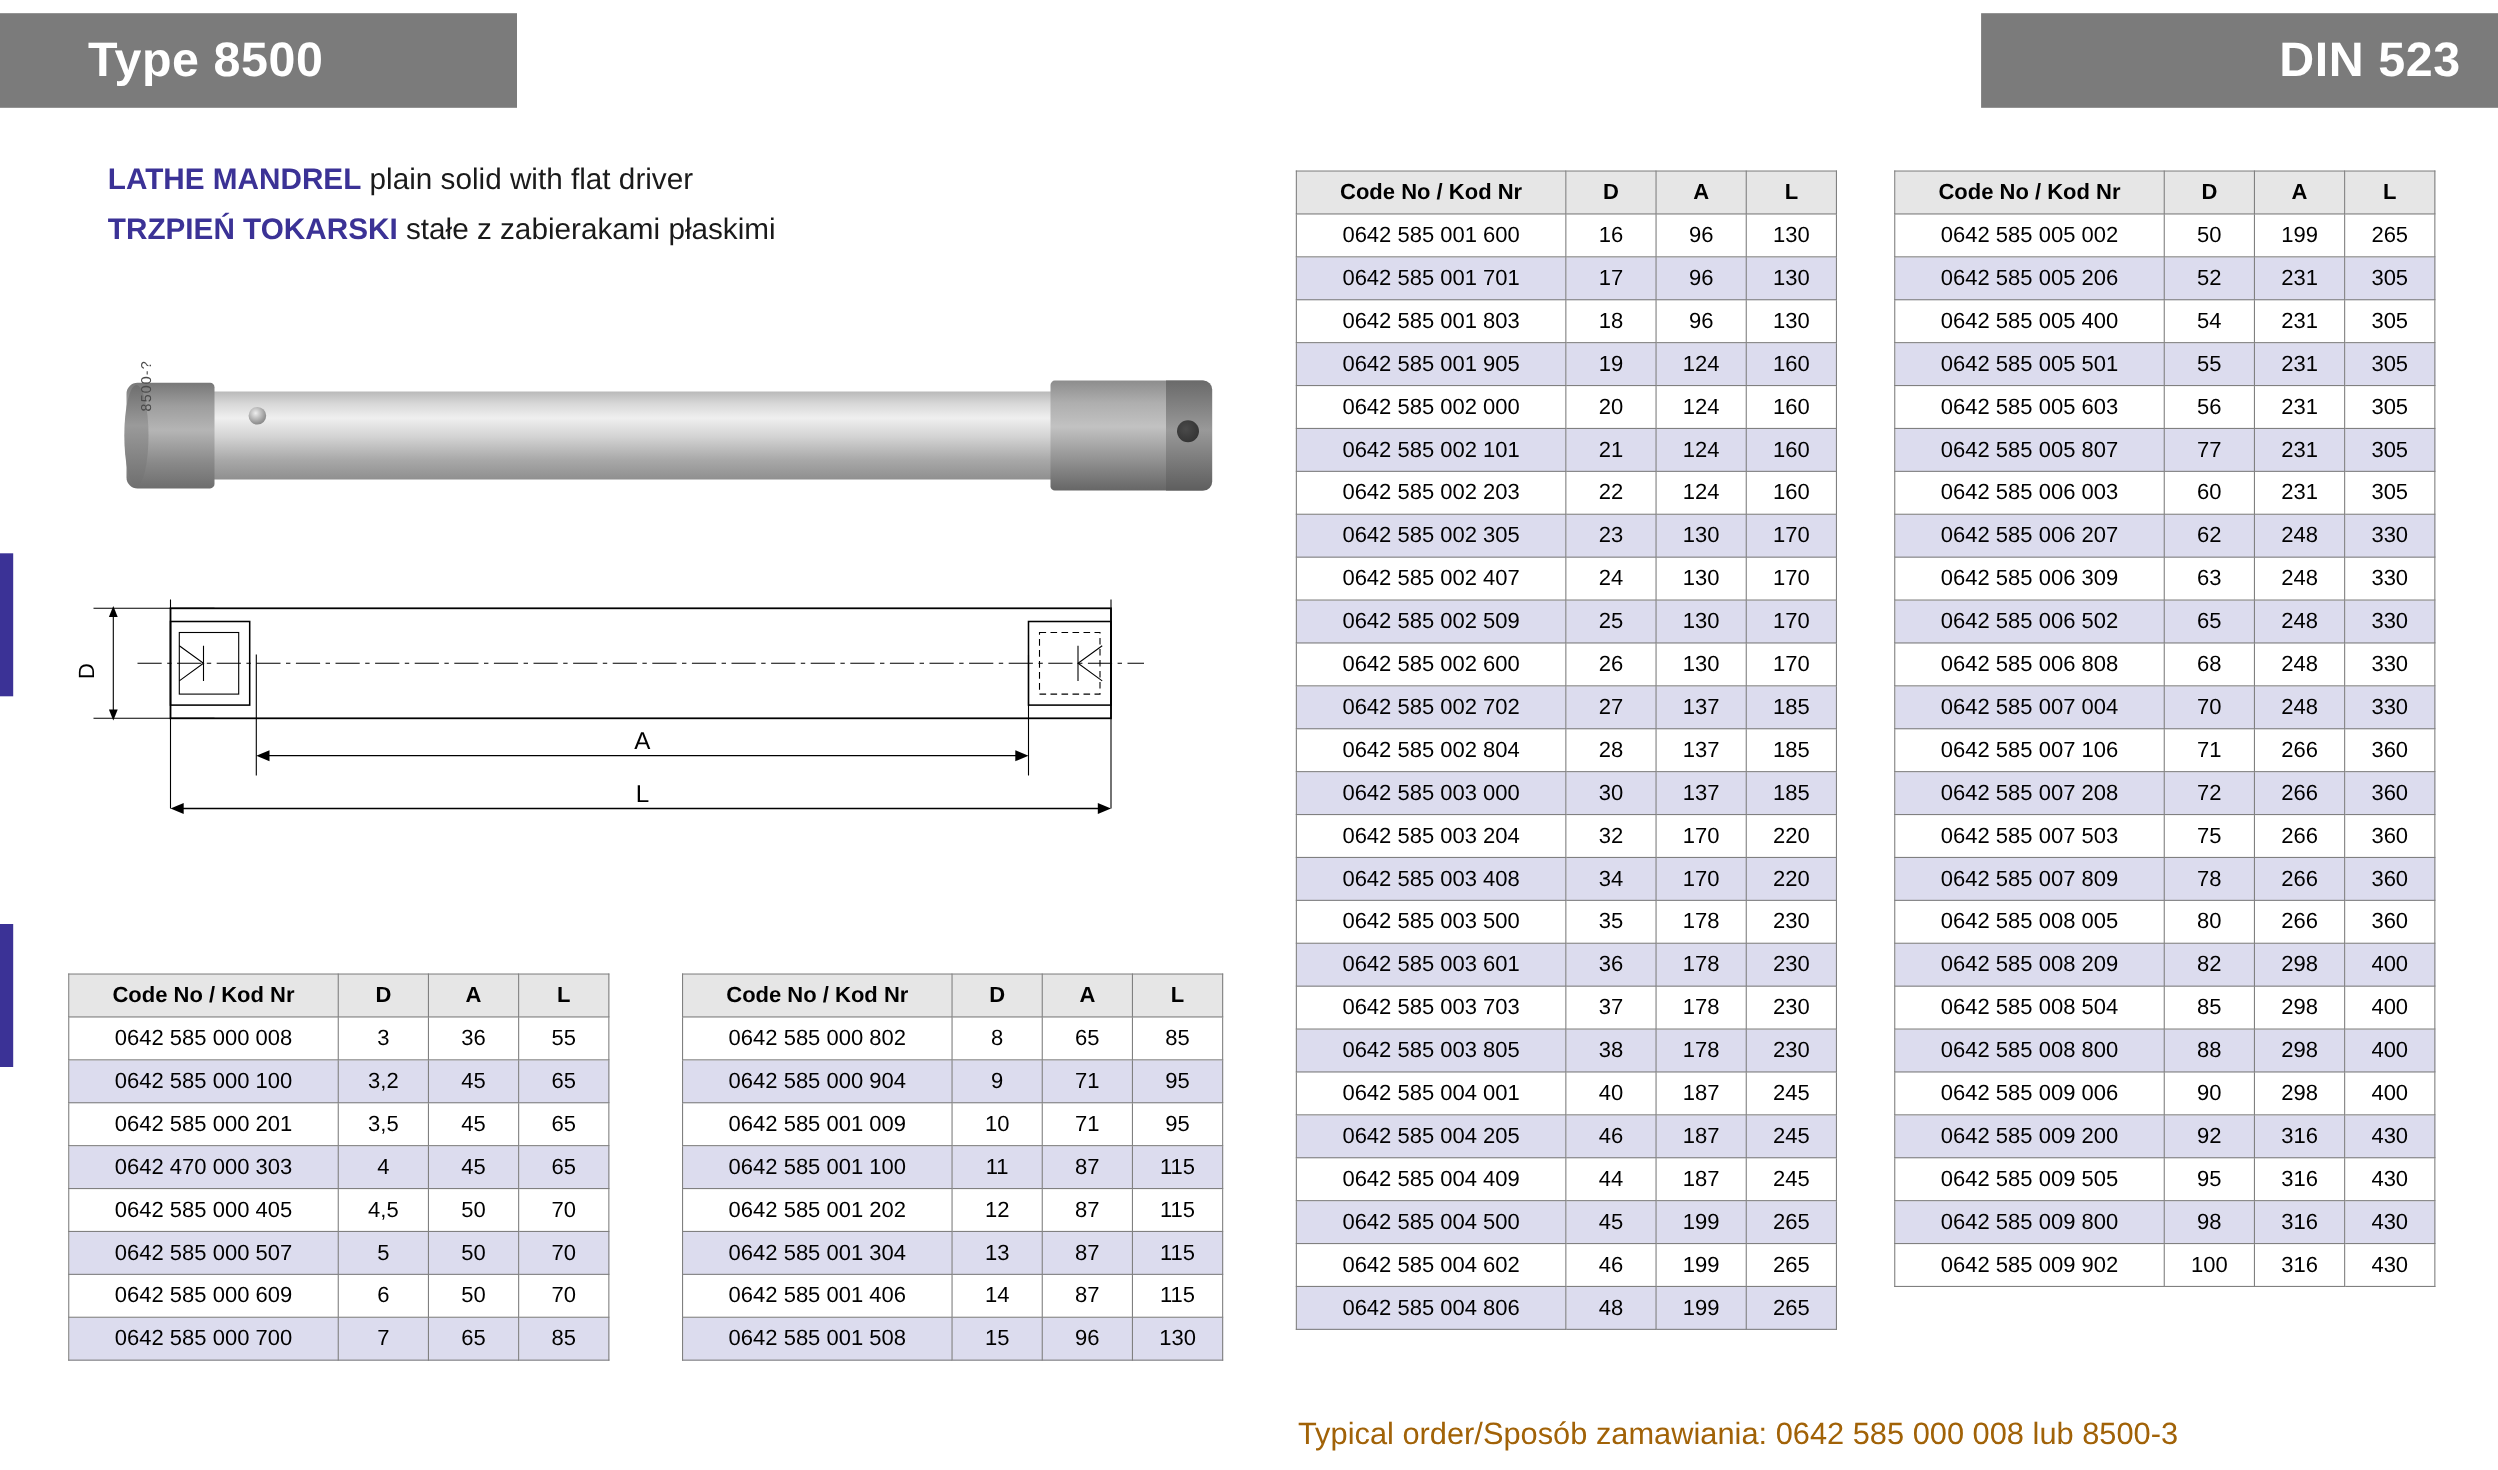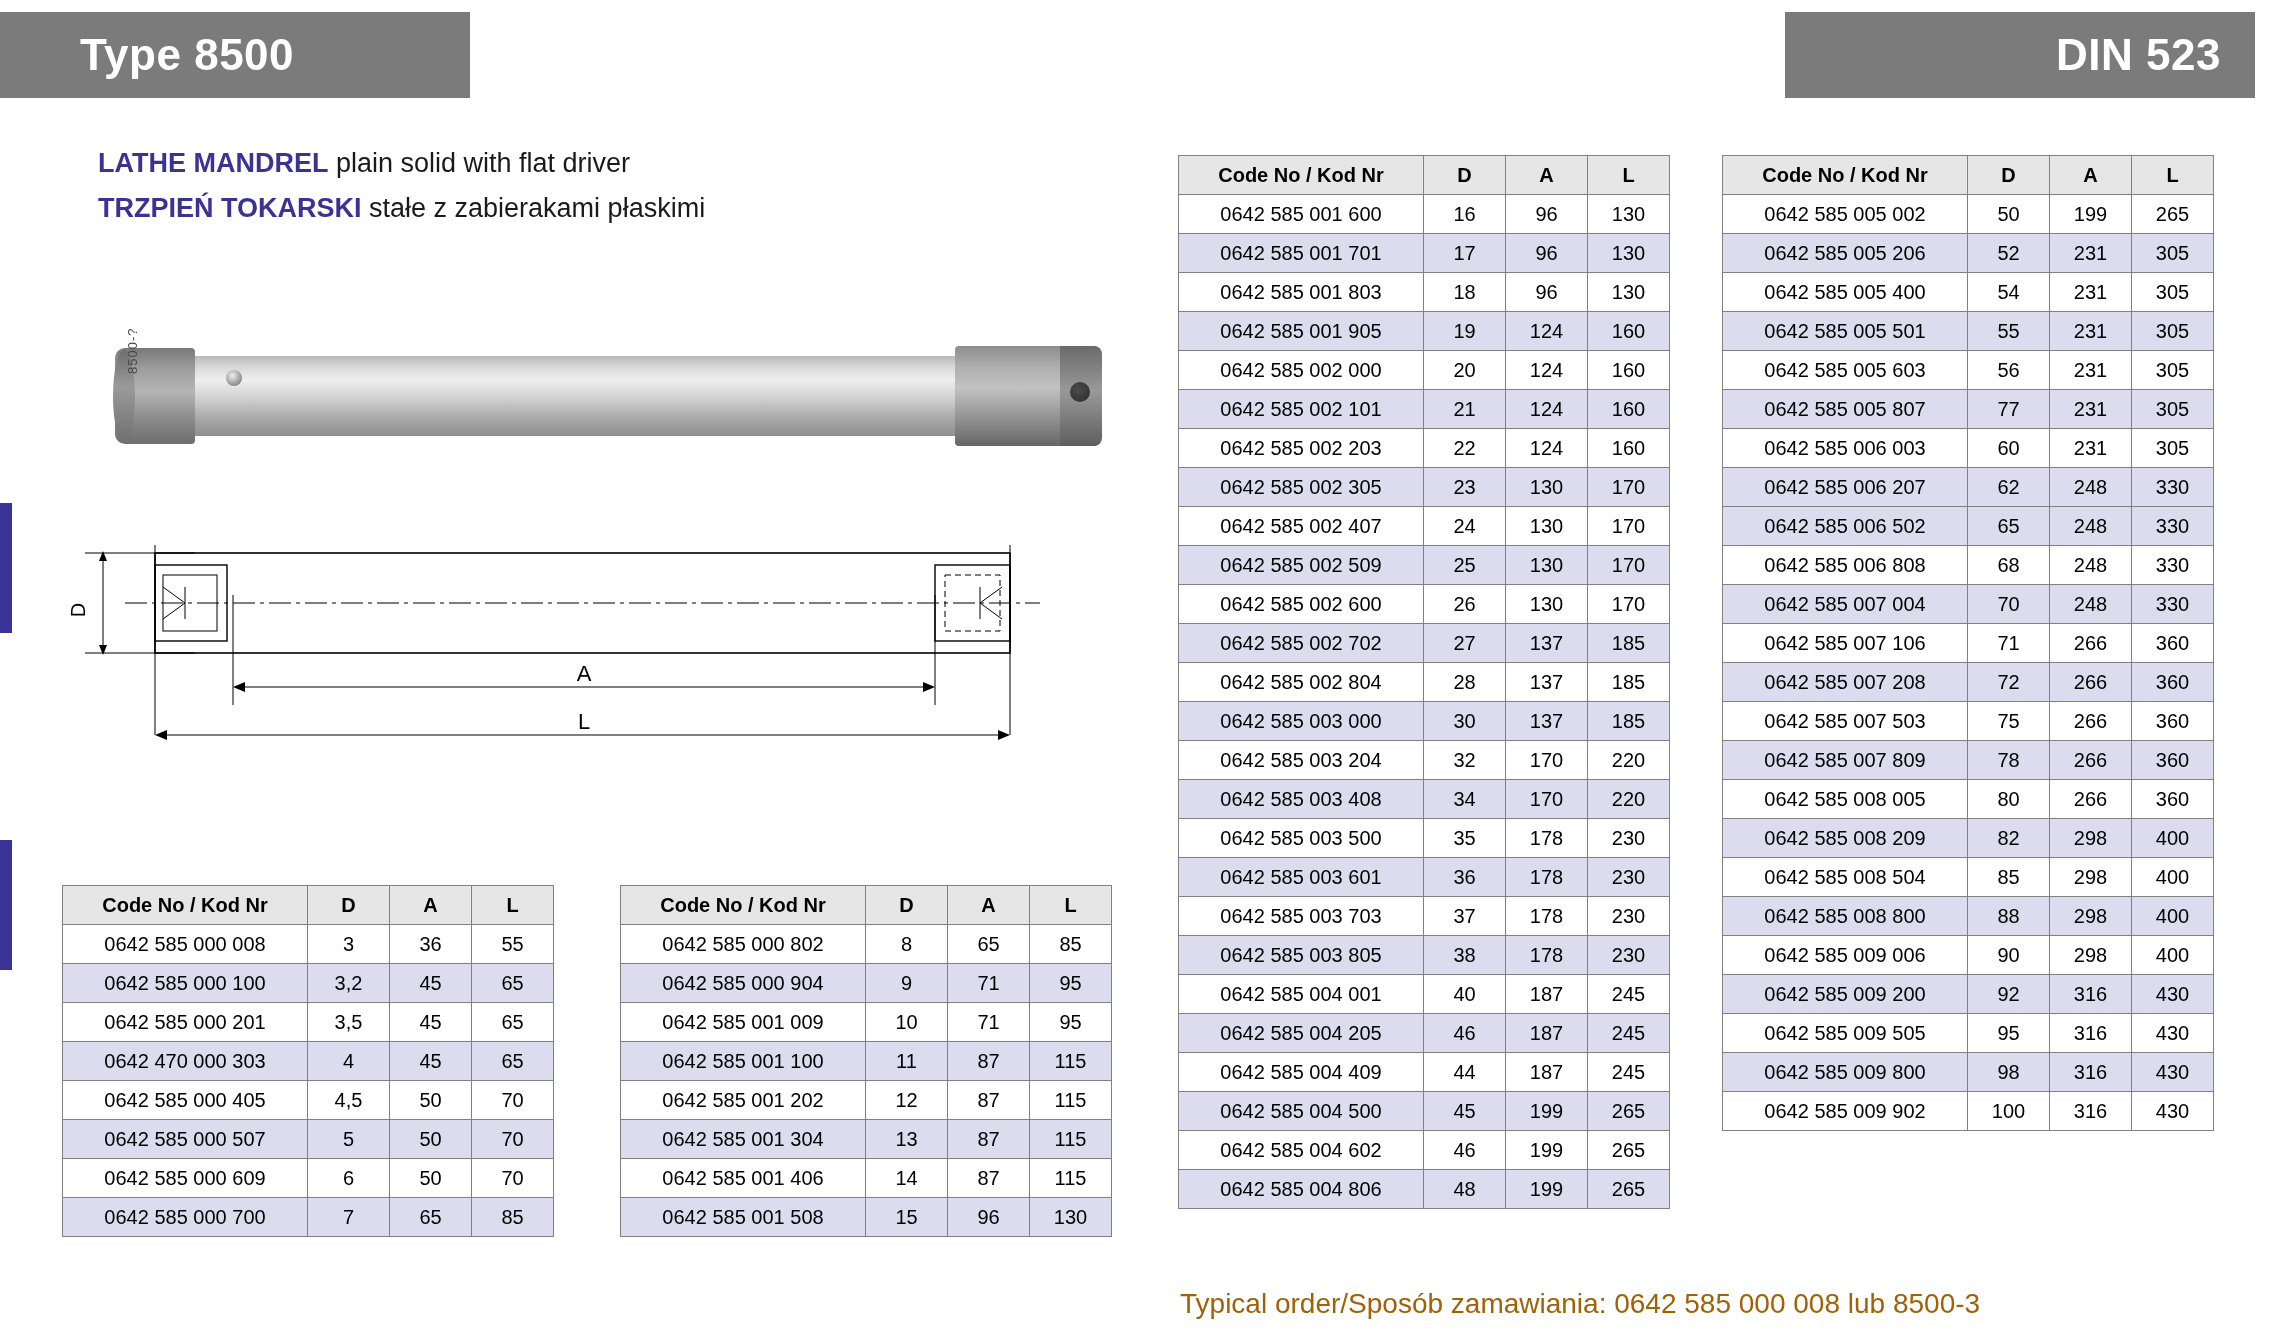--- a/index.html
+++ b/index.html
@@ -24,21 +24,21 @@
   }
   .hdr-left .txt {
     color: #ffffff;
     font-size: 44px;
     font-weight: bold;
     margin-left: 32px;
     letter-spacing: 0.5px;
   }
   .hdr-right {
     position: absolute;
-    right: 16px; top: 12px;
+    right: 0; top: 12px;
     width: 470px; height: 86px;
     background: #7b7b7b;
     display: flex; align-items: center; justify-content: flex-end;
   }
   .hdr-right .txt {
     color: #ffffff;
     font-size: 44px;
     font-weight: bold;
     margin-right: 34px;
     letter-spacing: 0.5px;
@@ -549,20 +549,26 @@
         <td class="c-num">60</td>
         <td class="c-num">231</td>
         <td class="c-num">305</td>
       </tr>
       <tr class="alt">
         <td class="code c-code">0642 585 006 207</td>
         <td class="c-num">62</td>
         <td class="c-num">248</td>
         <td class="c-num">330</td>
       </tr>
+      <tr>
+        <td class="code c-code">0642 585 006 309</td>
+        <td class="c-num">63</td>
+        <td class="c-num">248</td>
+        <td class="c-num">330</td>
+      </tr>
       <tr class="alt">
         <td class="code c-code">0642 585 006 502</td>
         <td class="c-num">65</td>
         <td class="c-num">248</td>
         <td class="c-num">330</td>
       </tr>
       <tr>
         <td class="code c-code">0642 585 006 808</td>
         <td class="c-num">68</td>
         <td class="c-num">248</td>

